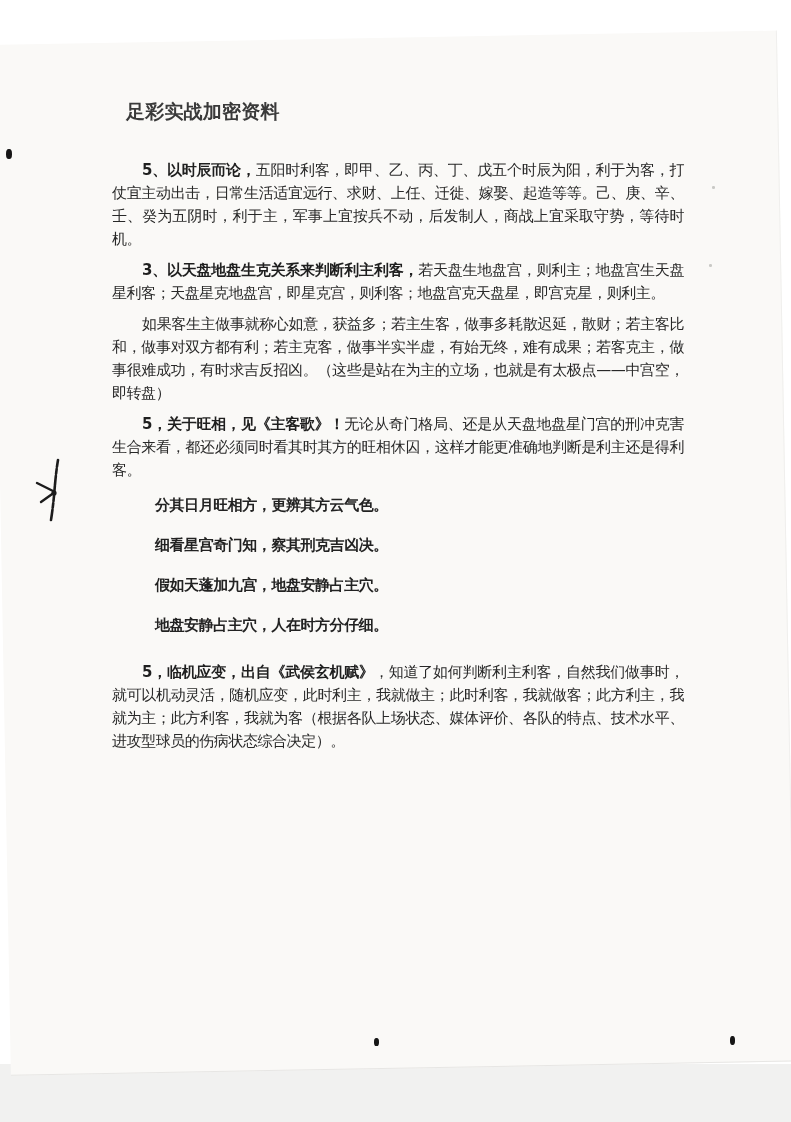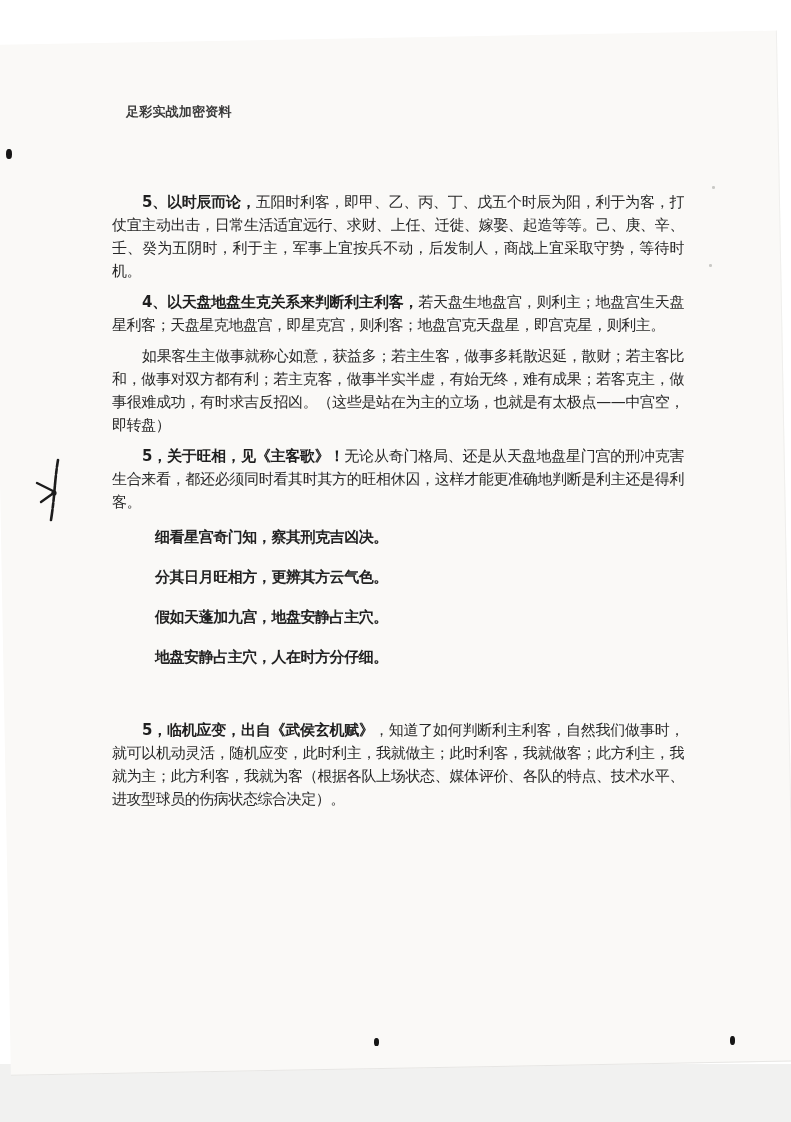--- a/index.html
+++ b/index.html
@@ -40,43 +40,43 @@
     top: 100px;
     width: 572px;
     z-index: 2;
     font-size: 15px;
     line-height: 23px;
     letter-spacing: -0.45px;
     text-align: justify;
     color: #282828;
   }
   .doc-title {
-    font-size: 13px;
+    font-size: 19px;
     font-weight: 600;
-    margin: 0 0 68px 14px;
+    margin: 0 0 36px 14px;
     letter-spacing: 0.2px;
     color: #3a3a3a;
     text-align: left;
   }
   .para {
     margin: 0 0 8px 0;
     text-indent: 2em;
   }
   .para b { font-weight: 700; color: #1f1f1f; }
   .verses {
     margin: 12px 0 0 43px;
     text-align: left;
   }
   .verse {
     margin: 0 0 17px 0;
     font-weight: 600;
     color: #222222;
     text-indent: 0;
   }
-  .closing { margin-top: 50px; }
+  .closing { margin-top: 24px; }
   
   .speck {
     position: absolute;
     border-radius: 45%;
     z-index: 3;
   }
   .speck-dark { background: #161616; }
   .speck-light { background: #c9c9c6; }
   .mark-svg { position: absolute; z-index: 3; }
 </style>
@@ -88,29 +88,29 @@
   <div class="bottom-strip"></div>
   <div class="paper"></div>
 
   <div class="content">
 
     <h1 class="doc-title">足彩实战加密资料</h1>
 
     <p class="para"><b>5、以时辰而论，</b><span>五阳时利客，即甲、乙、丙、丁、戊五个时辰为阳，利于为客，打仗宜主动出击，日常生活适宜远行、求财、上任、迁徙、嫁娶、起造等等。己、庚、辛、壬、癸为五阴时，利于主，军事上宜按兵不动，后发制人，商战上宜采取守势，等待时机。</span></p>
 
 
-    <p class="para"><b>4、以天盘地盘生克关系来判断利主利客，</b><span>若天盘生地盘宫，则利主；地盘宫生天盘星利客；天盘星克地盘宫，即星克宫，则利客；地盘宫克天盘星，即宫克星，则利主。</span></p>
+    <p class="para"><b>3、以天盘地盘生克关系来判断利主利客，</b><span>若天盘生地盘宫，则利主；地盘宫生天盘星利客；天盘星克地盘宫，即星克宫，则利客；地盘宫克天盘星，即宫克星，则利主。</span></p>
 
     <p class="para"><b></b><span>如果客生主做事就称心如意，获益多；若主生客，做事多耗散迟延，散财；若主客比和，做事对双方都有利；若主克客，做事半实半虚，有始无终，难有成果；若客克主，做事很难成功，有时求吉反招凶。（这些是站在为主的立场，也就是有太极点——中宫空，即转盘）</span></p>
 
     <p class="para"><b>5，关于旺相，见《主客歌》！</b><span>无论从奇门格局、还是从天盘地盘星门宫的刑冲克害生合来看，都还必须同时看其时其方的旺相休囚，这样才能更准确地判断是利主还是得利客。</span></p>
 
     <div class="verses">
+      <p class="verse">分其日月旺相方，更辨其方云气色。</p>
       <p class="verse">细看星宫奇门知，察其刑克吉凶决。</p>
-      <p class="verse">分其日月旺相方，更辨其方云气色。</p>
       <p class="verse">假如天蓬加九宫，地盘安静占主穴。</p>
       <p class="verse">地盘安静占主穴，人在时方分仔细。</p>
     </div>
 
     <p class="para closing"><b>5，临机应变，出自《武侯玄机赋》</b><span>，知道了如何判断利主利客，自然我们做事时，就可以机动灵活，随机应变，此时利主，我就做主；此时利客，我就做客；此方利主，我就为主；此方利客，我就为客（根据各队上场状态、媒体评价、各队的特点、技术水平、进攻型球员的伤病状态综合决定）。</span></p>
 
   </div>
 
   <svg class="mark-svg" style="left:30px; top:452px;" width="44" height="78" viewBox="0 0 44 78">
     <path d="M28 8 C26 20, 25 32, 24 44 C23 54, 22 62, 21 68" stroke="#1c1c1c" stroke-width="2.6" fill="none" stroke-linecap="round" stroke-dasharray="7 2 5 2 9 1 6 2"></path>

